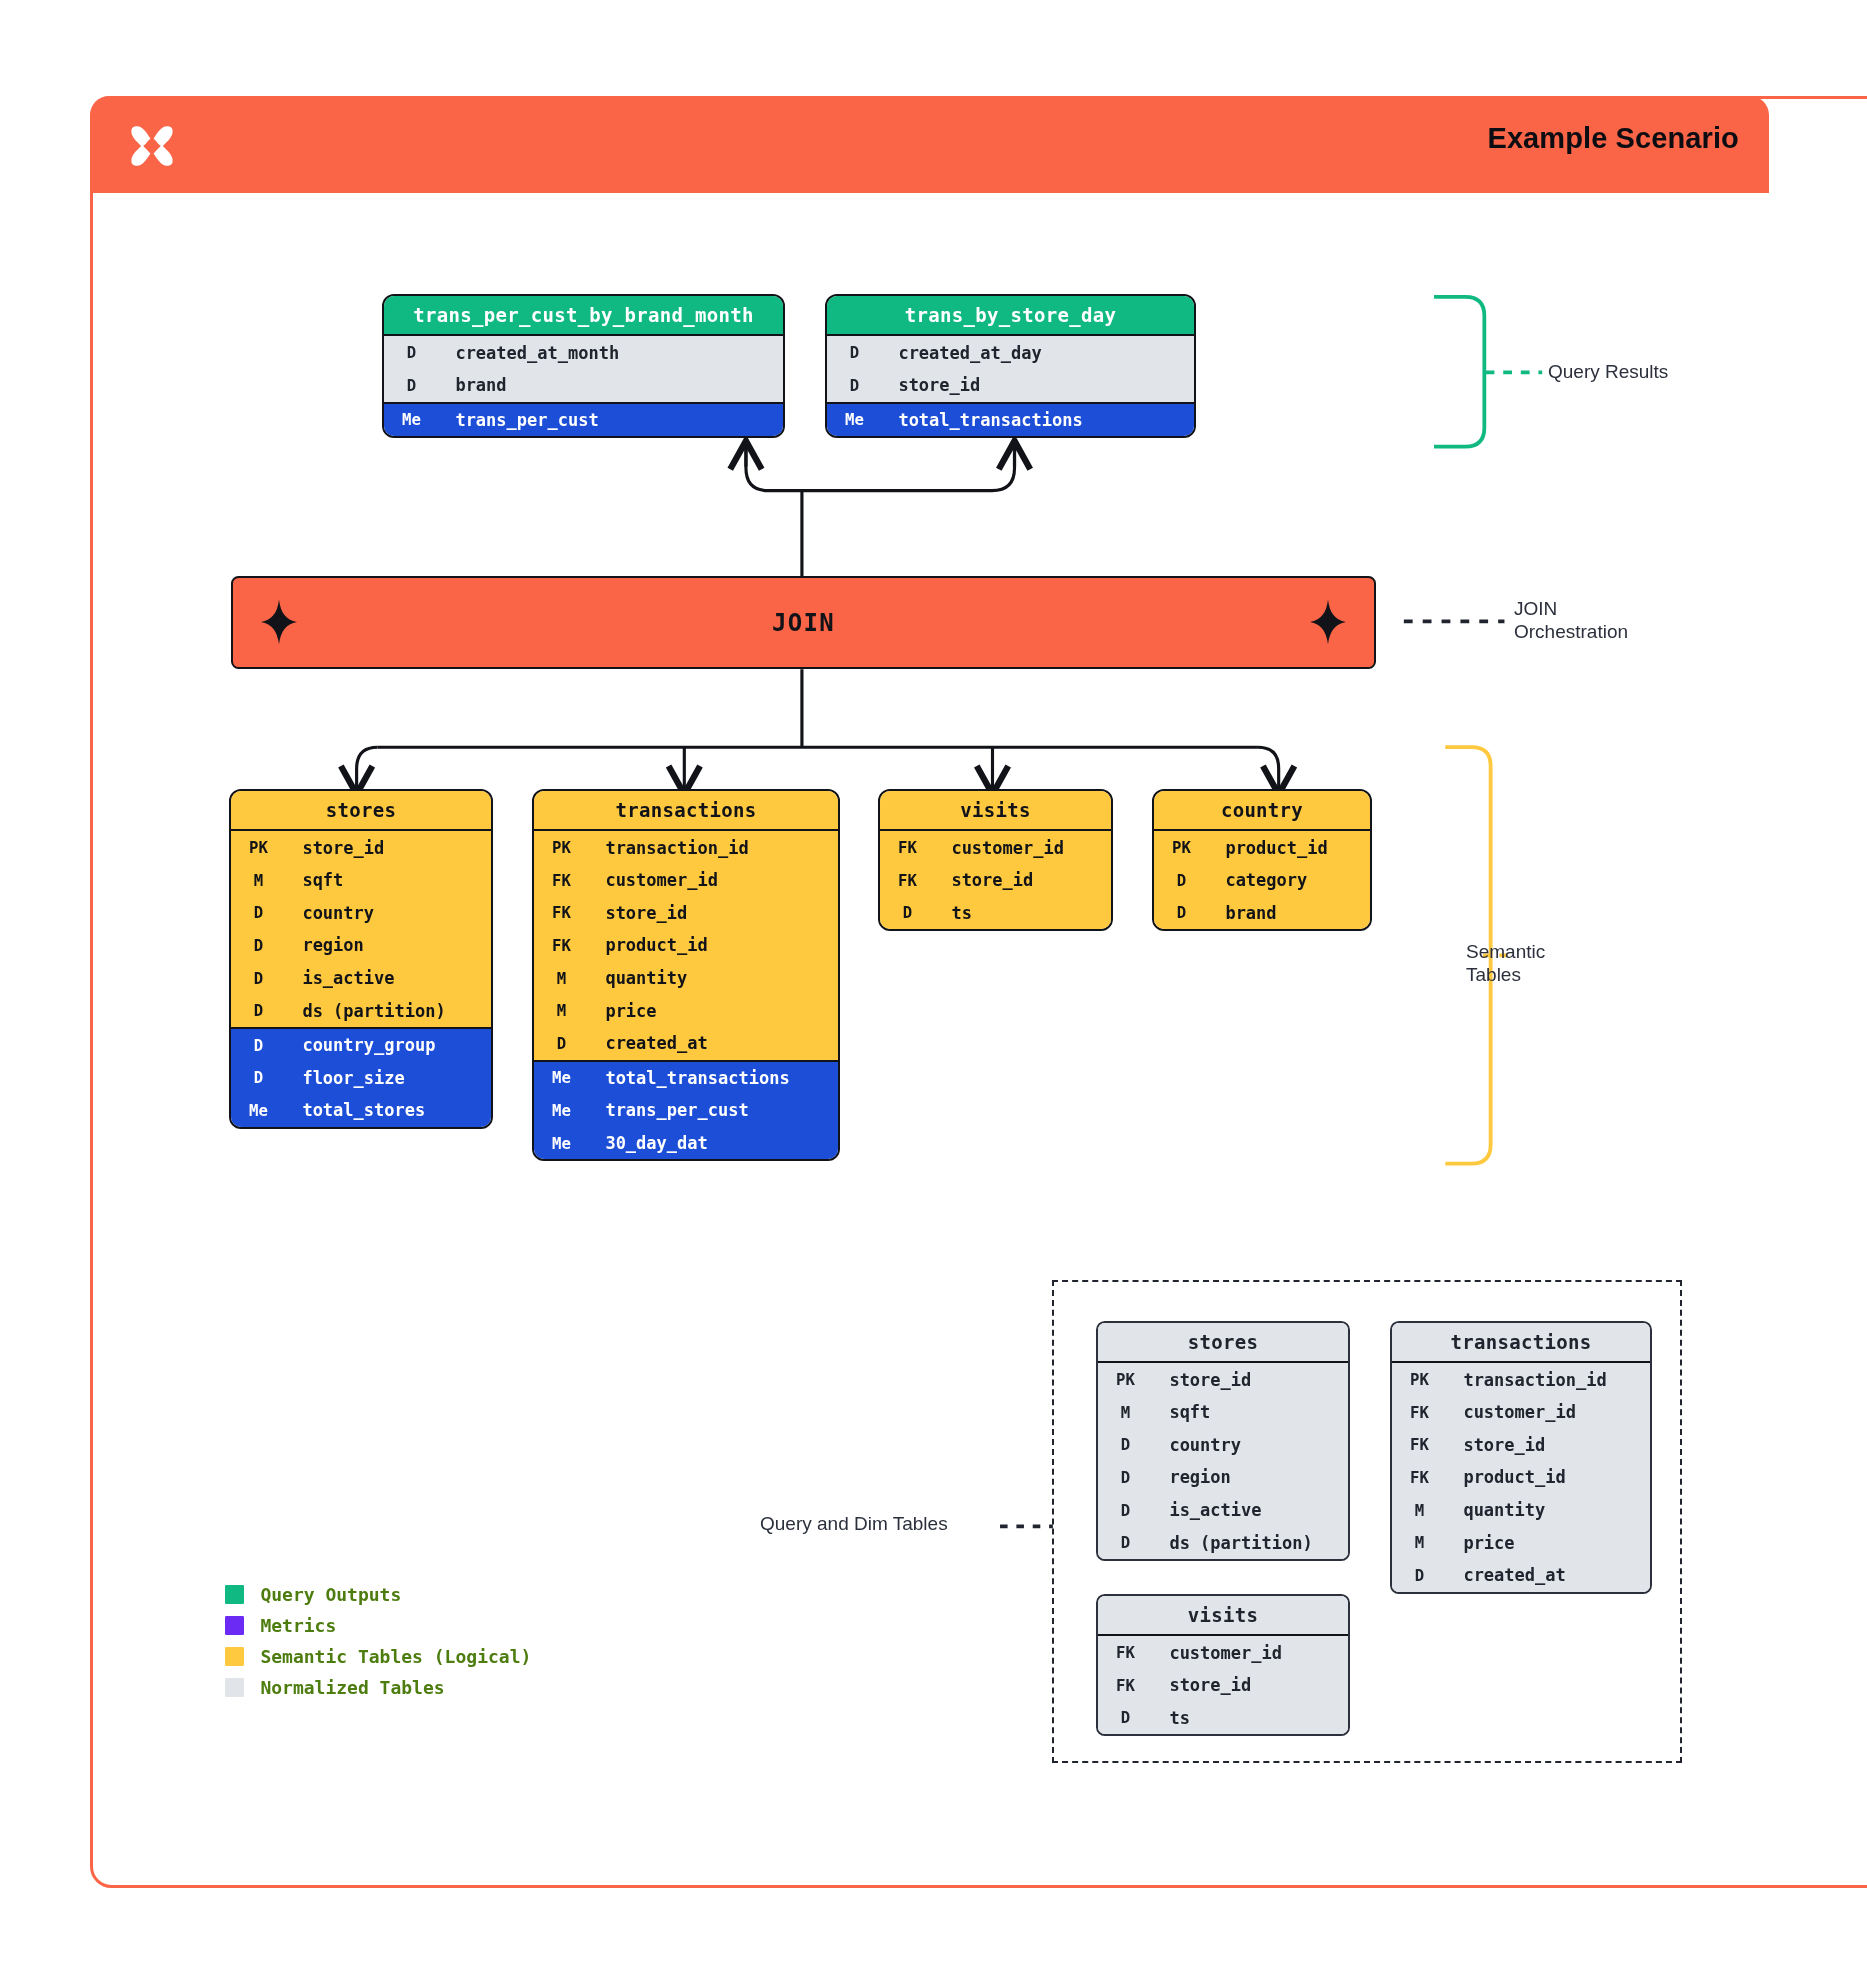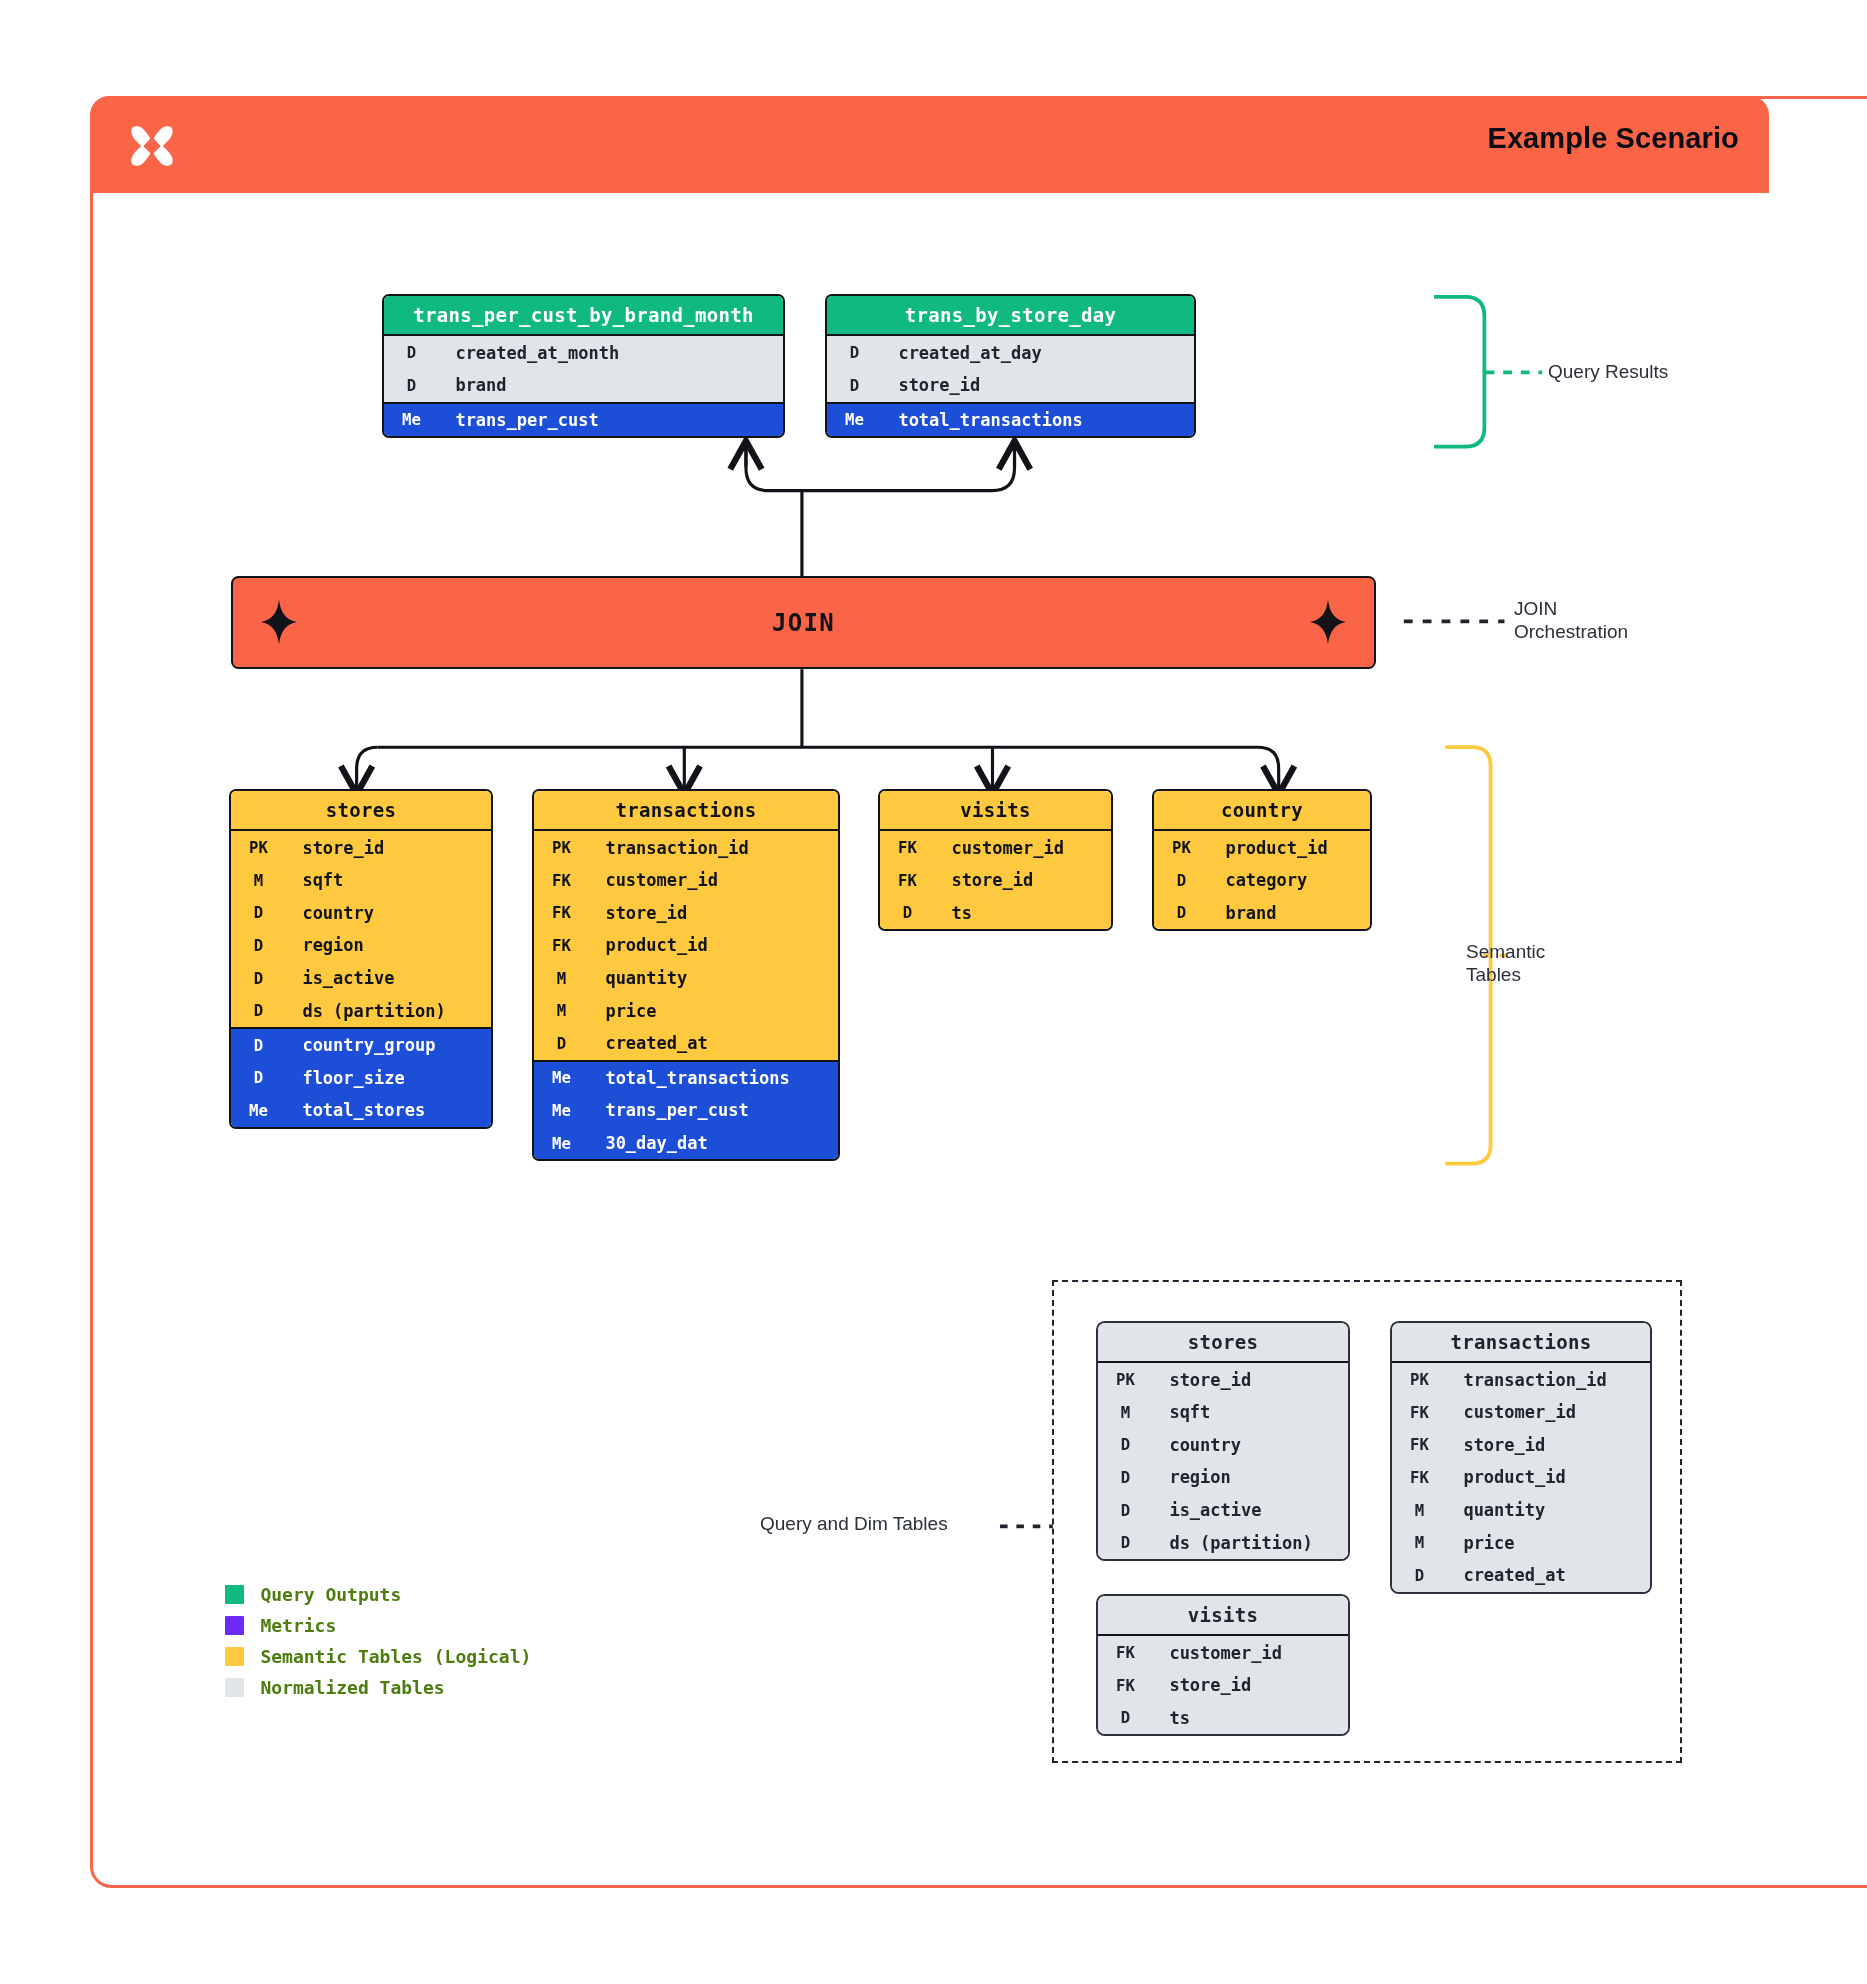--- a/index.html
+++ b/index.html
@@ -21,21 +21,21 @@
     background:#FA6547;border-radius:19px 19px 0 0;box-sizing:border-box;
   }
   .logo{position:absolute;left:35px;top:22.6px;width:54px;height:54px;}
   .card-title{
     position:absolute;right:30px;top:26.4px;
     font-size:29px;font-weight:700;color:#0b0d12;letter-spacing:0.1px;
     font-family:"Liberation Sans", sans-serif;
   }
 
   
-  .tbl{position:absolute;border:2.5px solid #111318;border-radius:7px;box-sizing:border-box;overflow:hidden;}
+  .tbl{position:absolute;border:2.5px solid #111318;border-radius:12px;box-sizing:border-box;overflow:hidden;}
   .tbl .thead{
     font-family:"DejaVu Sans Mono", monospace;font-weight:700;
     text-align:center;font-size:19px;letter-spacing:0.3px;
     padding:8.2px 5px 8.2px 5px;
   }
   .tbl .row{display:flex;align-items:center;font-family:"DejaVu Sans Mono", monospace;font-weight:700;}
   .tbl .k{width:55px;flex:0 0 55px;text-align:center;font-size:15.7px;}
   .tbl .v{flex:1;padding-left:16.4px;font-size:17px;}
   .tbl .sec{border-top:2.5px solid #111318;}
   .tbl .sec .row{padding:6.3px 0;}

